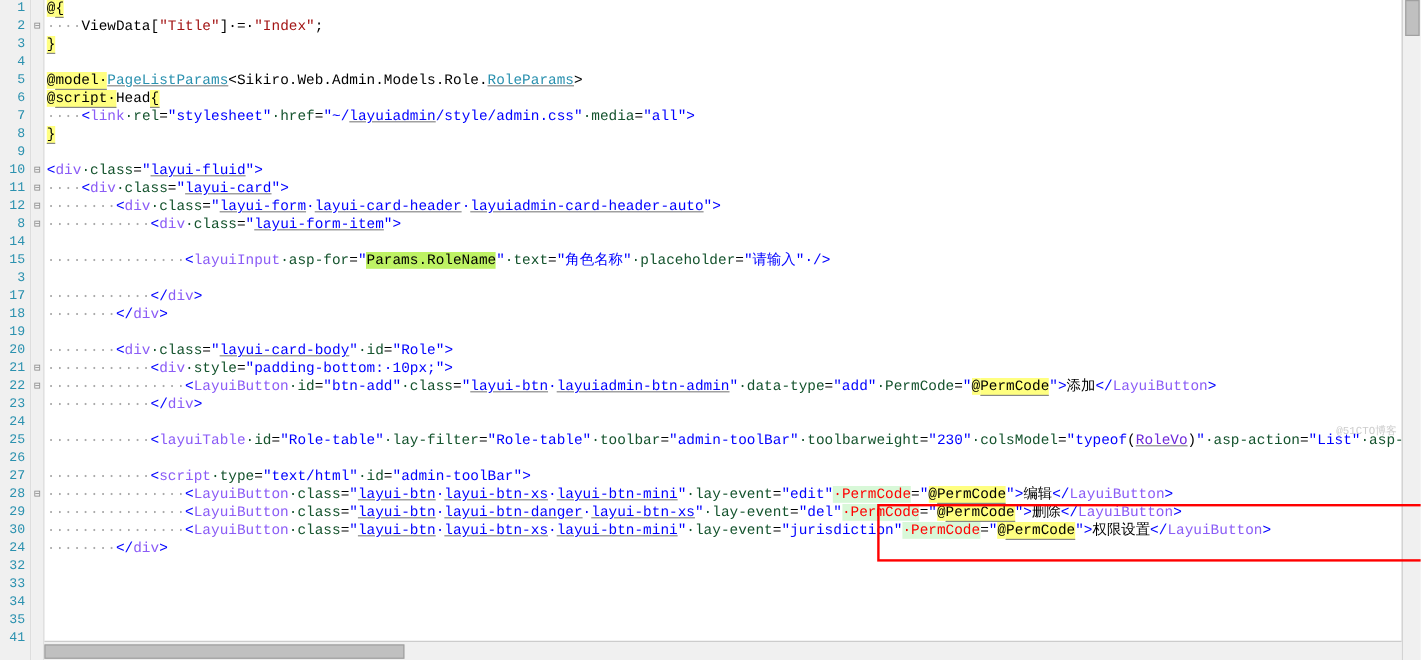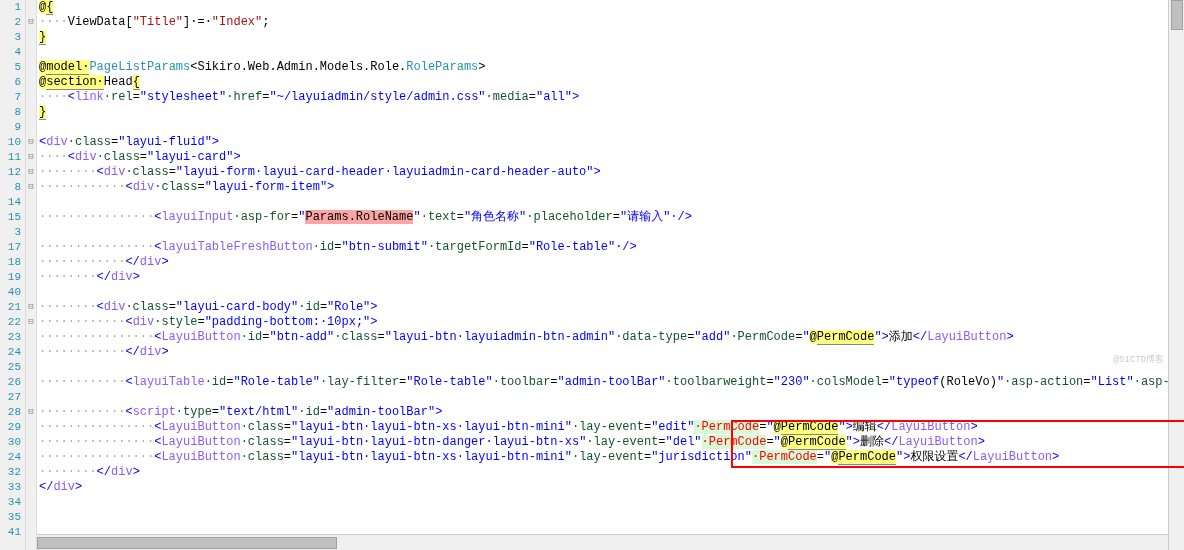--- a/index.html
+++ b/index.html
@@ -9,27 +9,27 @@
 .gutter div{height:15px;line-height:15px}
 .fold{width:11px;background:#f0f0f0;border-right:1px solid #ddd}
 .fold div{height:15px;line-height:15px;text-align:center;color:#888;font-size:9px}
 .code{flex:1;padding-left:2px;overflow:hidden;position:relative}
 .line{height:15px;line-height:15px;white-space:pre}
 .kw{color:#0000ff}
 .str{color:#a31515}
 .attr{color:#14532d}
 .tag{color:#8b5cf6}
 .type{color:#2b91af}
-.type2{color:#000000}
+.type2{color:#6d28d9}
 .razor{color:#000;background:#ffff80}
 .razorb{color:#000;background:#ffff80;border-bottom:1px solid #888}
 .dot{color:#aaa}
-.underline{text-decoration-color:#888}
+.underline{text-decoration:underline;text-decoration-color:#888}
 .hlattr{background:#d8f8d8;color:#ff0000}
-.hltext{background:#fca5a5}
+.hltext{background:#bef264}
 .redbox{position:absolute;border:2px solid #ff0000;left:694px;top:420px;width:490px;height:48px;pointer-events:none;z-index:5}
 .sbv{position:absolute;right:0;top:0;width:16px;height:550px;background:#f0f0f0;border-left:1px solid #ccc}
 .sbv .thumb{position:absolute;top:0;left:2px;width:12px;height:30px;background:#c0c0c0;border:1px solid #a0a0a0}
 .sbh{position:absolute;bottom:0;left:37px;right:16px;height:16px;background:#f0f0f0;border-top:1px solid #ccc}
 .sbh .thumb{position:absolute;left:0;top:2px;width:300px;height:12px;background:#c0c0c0;border:1px solid #a0a0a0}
 .wm{position:absolute;right:20px;top:353px;font-size:9px;color:#ccc}
 </style>
 </head>
 <body>
 
@@ -47,21 +47,21 @@
       <div>10</div>
       <div>11</div>
       <div>12</div>
       <div>8</div>
       <div>14</div>
       <div>15</div>
       <div>3</div>
       <div>17</div>
       <div>18</div>
       <div>19</div>
-      <div>40</div>
+      <div>20</div>
       <div>21</div>
       <div>22</div>
       <div>23</div>
       <div>24</div>
       <div>25</div>
       <div>26</div>
       <div>27</div>
       <div>28</div>
       <div>29</div>
       <div>30</div>
@@ -109,48 +109,46 @@
       <div></div>
       <div></div>
       <div></div>
     </div>
 <div class="code">
 <div class="line"><span class="razor">@</span><span class="razorb">{</span></div>
 <div class="line"><span class="dot">····</span><span>ViewData[</span><span class="str">"Title"</span><span>]·=·</span><span class="str">"Index"</span><span>;</span></div>
 <div class="line"><span class="razorb">}</span></div>
 <div class="line"></div>
 <div class="line"><span class="razor">@</span><span class="razorb">model·</span><span class="type underline">PageListParams</span><span>&lt;</span><span>Sikiro.Web.Admin.Models.Role.</span><span class="type underline">RoleParams</span><span>&gt;</span></div>
-<div class="line"><span class="razor">@</span><span class="razorb">section·</span><span>Head</span><span class="razorb">{</span></div>
+<div class="line"><span class="razor">@</span><span class="razorb">script·</span><span>Head</span><span class="razorb">{</span></div>
 <div class="line"><span class="dot">····</span><span class="kw">&lt;</span><span class="tag">link</span><span class="attr">·rel</span><span>=</span><span class="kw">"stylesheet"</span><span class="attr">·href</span><span>=</span><span class="kw">"~/</span><span class="kw underline">layuiadmin</span><span class="kw">/style/admin.css"</span><span class="attr">·media</span><span>=</span><span class="kw">"all"</span><span class="kw">&gt;</span></div>
 <div class="line"><span class="razorb">}</span></div>
 <div class="line"></div>
 <div class="line"><span class="kw">&lt;</span><span class="tag">div</span><span class="attr">·class</span><span>=</span><span class="kw">"</span><span class="kw underline">layui-fluid</span><span class="kw">"</span><span class="kw">&gt;</span></div>
 <div class="line"><span class="dot">····</span><span class="kw">&lt;</span><span class="tag">div</span><span class="attr">·class</span><span>=</span><span class="kw">"</span><span class="kw underline">layui-card</span><span class="kw">"</span><span class="kw">&gt;</span></div>
 <div class="line"><span class="dot">········</span><span class="kw">&lt;</span><span class="tag">div</span><span class="attr">·class</span><span>=</span><span class="kw">"</span><span class="kw underline">layui-form</span><span class="kw">·</span><span class="kw underline">layui-card-header</span><span class="kw">·</span><span class="kw underline">layuiadmin-card-header-auto</span><span class="kw">"</span><span class="kw">&gt;</span></div>
 <div class="line"><span class="dot">············</span><span class="kw">&lt;</span><span class="tag">div</span><span class="attr">·class</span><span>=</span><span class="kw">"</span><span class="kw underline">layui-form-item</span><span class="kw">"</span><span class="kw">&gt;</span></div>
 <div class="line"></div>
 <div class="line"><span class="dot">················</span><span class="kw">&lt;</span><span class="tag">layuiInput</span><span class="attr">·asp-for</span><span>=</span><span class="kw">"</span><span class="hltext">Params.RoleName</span><span class="kw">"</span><span class="attr">·text</span><span>=</span><span class="kw">"角色名称"</span><span class="attr">·placeholder</span><span>=</span><span class="kw">"请输入"</span><span class="kw">·/&gt;</span></div>
 <div class="line"></div>
-<div class="line"><span class="dot">················</span><span class="kw">&lt;</span><span class="tag">layuiTableFreshButton</span><span class="attr">·id</span><span>=</span><span class="kw">"btn-submit"</span><span class="attr">·targetFormId</span><span>=</span><span class="kw">"Role-table"</span><span class="kw">·/&gt;</span></div>
 <div class="line"><span class="dot">············</span><span class="kw">&lt;/</span><span class="tag">div</span><span class="kw">&gt;</span></div>
 <div class="line"><span class="dot">········</span><span class="kw">&lt;/</span><span class="tag">div</span><span class="kw">&gt;</span></div>
 <div class="line"></div>
 <div class="line"><span class="dot">········</span><span class="kw">&lt;</span><span class="tag">div</span><span class="attr">·class</span><span>=</span><span class="kw">"</span><span class="kw underline">layui-card-body</span><span class="kw">"</span><span class="attr">·id</span><span>=</span><span class="kw">"Role"</span><span class="kw">&gt;</span></div>
 <div class="line"><span class="dot">············</span><span class="kw">&lt;</span><span class="tag">div</span><span class="attr">·style</span><span>=</span><span class="kw">"padding-bottom:·10px;"</span><span class="kw">&gt;</span></div>
 <div class="line"><span class="dot">················</span><span class="kw">&lt;</span><span class="tag">LayuiButton</span><span class="attr">·id</span><span>=</span><span class="kw">"btn-add"</span><span class="attr">·class</span><span>=</span><span class="kw">"</span><span class="kw underline">layui-btn</span><span class="kw">·</span><span class="kw underline">layuiadmin-btn-admin</span><span class="kw">"</span><span class="attr">·data-type</span><span>=</span><span class="kw">"add"</span><span class="attr">·PermCode</span><span>=</span><span class="kw">"</span><span class="razor">@</span><span class="type2 razorb">PermCode</span><span></span><span class="kw">"</span><span class="kw">&gt;</span><span>添加</span><span class="kw">&lt;/</span><span class="tag">LayuiButton</span><span class="kw">&gt;</span></div>
 <div class="line"><span class="dot">············</span><span class="kw">&lt;/</span><span class="tag">div</span><span class="kw">&gt;</span></div>
 <div class="line"></div>
 <div class="line"><span class="dot">············</span><span class="kw">&lt;</span><span class="tag">layuiTable</span><span class="attr">·id</span><span>=</span><span class="kw">"Role-table"</span><span class="attr">·lay-filter</span><span>=</span><span class="kw">"Role-table"</span><span class="attr">·toolbar</span><span>=</span><span class="kw">"admin-toolBar"</span><span class="attr">·toolbarweight</span><span>=</span><span class="kw">"230"</span><span class="attr">·colsModel</span><span>=</span><span class="kw">"</span><span class="kw">typeof</span><span>(</span><span class="type2 underline">RoleVo</span><span>)</span><span class="kw">"</span><span class="attr">·asp-action</span><span>=</span><span class="kw">"List"</span><span class="attr">·asp-controller</span></div>
 <div class="line"></div>
 <div class="line"><span class="dot">············</span><span class="kw">&lt;</span><span class="tag">script</span><span class="attr">·type</span><span>=</span><span class="kw">"text/html"</span><span class="attr">·id</span><span>=</span><span class="kw">"admin-toolBar"</span><span class="kw">&gt;</span></div>
 <div class="line"><span class="dot">················</span><span class="kw">&lt;</span><span class="tag">LayuiButton</span><span class="attr">·class</span><span>=</span><span class="kw">"</span><span class="kw underline">layui-btn</span><span class="kw">·</span><span class="kw underline">layui-btn-xs</span><span class="kw">·</span><span class="kw underline">layui-btn-mini</span><span class="kw">"</span><span class="attr">·lay-event</span><span>=</span><span class="kw">"edit"</span><span class="hlattr">·PermCode</span><span>=</span><span class="kw">"</span><span class="razor">@</span><span class="type2 razorb">PermCode</span><span></span><span class="kw">"</span><span class="kw">&gt;</span><span>编辑</span><span class="kw">&lt;/</span><span class="tag">LayuiButton</span><span class="kw">&gt;</span></div>
 <div class="line"><span class="dot">················</span><span class="kw">&lt;</span><span class="tag">LayuiButton</span><span class="attr">·class</span><span>=</span><span class="kw">"</span><span class="kw underline">layui-btn</span><span class="kw">·</span><span class="kw underline">layui-btn-danger</span><span class="kw">·</span><span class="kw underline">layui-btn-xs</span><span class="kw">"</span><span class="attr">·lay-event</span><span>=</span><span class="kw">"del"</span><span class="hlattr">·PermCode</span><span>=</span><span class="kw">"</span><span class="razor">@</span><span class="type2 razorb">PermCode</span><span></span><span class="kw">"</span><span class="kw">&gt;</span><span>删除</span><span class="kw">&lt;/</span><span class="tag">LayuiButton</span><span class="kw">&gt;</span></div>
 <div class="line"><span class="dot">················</span><span class="kw">&lt;</span><span class="tag">LayuiButton</span><span class="attr">·class</span><span>=</span><span class="kw">"</span><span class="kw underline">layui-btn</span><span class="kw">·</span><span class="kw underline">layui-btn-xs</span><span class="kw">·</span><span class="kw underline">layui-btn-mini</span><span class="kw">"</span><span class="attr">·lay-event</span><span>=</span><span class="kw">"jurisdiction"</span><span class="hlattr">·PermCode</span><span>=</span><span class="kw">"</span><span class="razor">@</span><span class="type2 razorb">PermCode</span><span></span><span class="kw">"</span><span class="kw">&gt;</span><span>权限设置</span><span class="kw">&lt;/</span><span class="tag">LayuiButton</span><span class="kw">&gt;</span></div>
 <div class="line"><span class="dot">········</span><span class="kw">&lt;/</span><span class="tag">div</span><span class="kw">&gt;</span></div>
-<div class="line"><span class="kw">&lt;/</span><span class="tag">div</span><span class="kw">&gt;</span></div>
 <div class="line"></div>
 <div class="redbox"></div>
 </div>
 </div>
 <div class="sbv">
     <div class="thumb"></div>
   </div>
 <div class="sbh">
     <div class="thumb"></div>
   </div>

